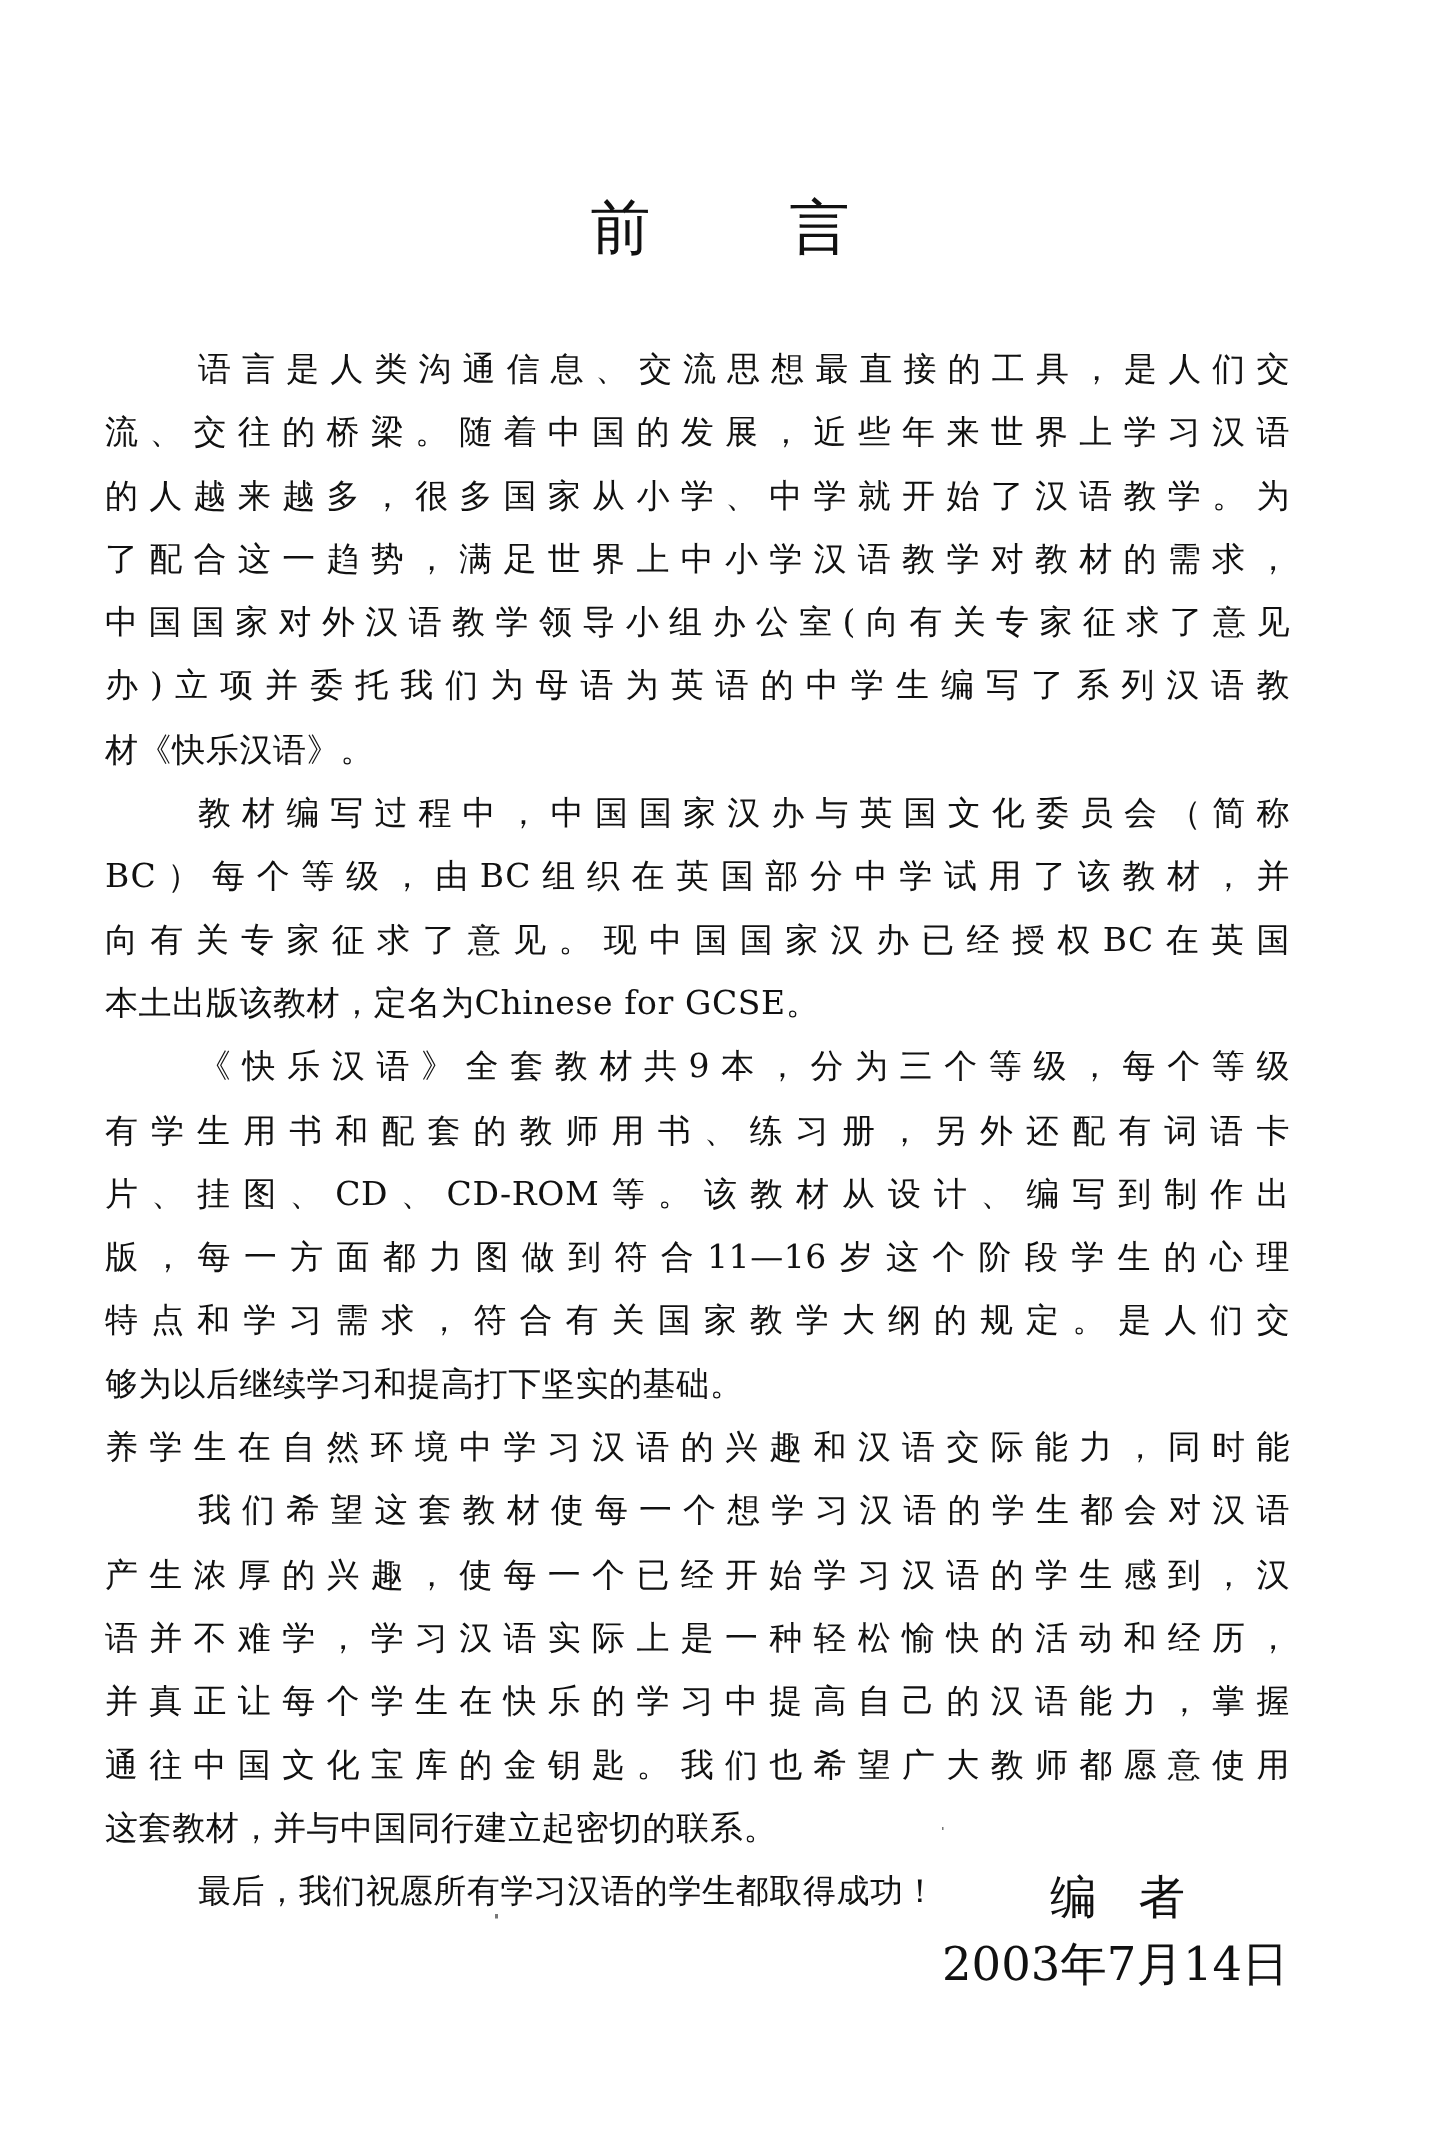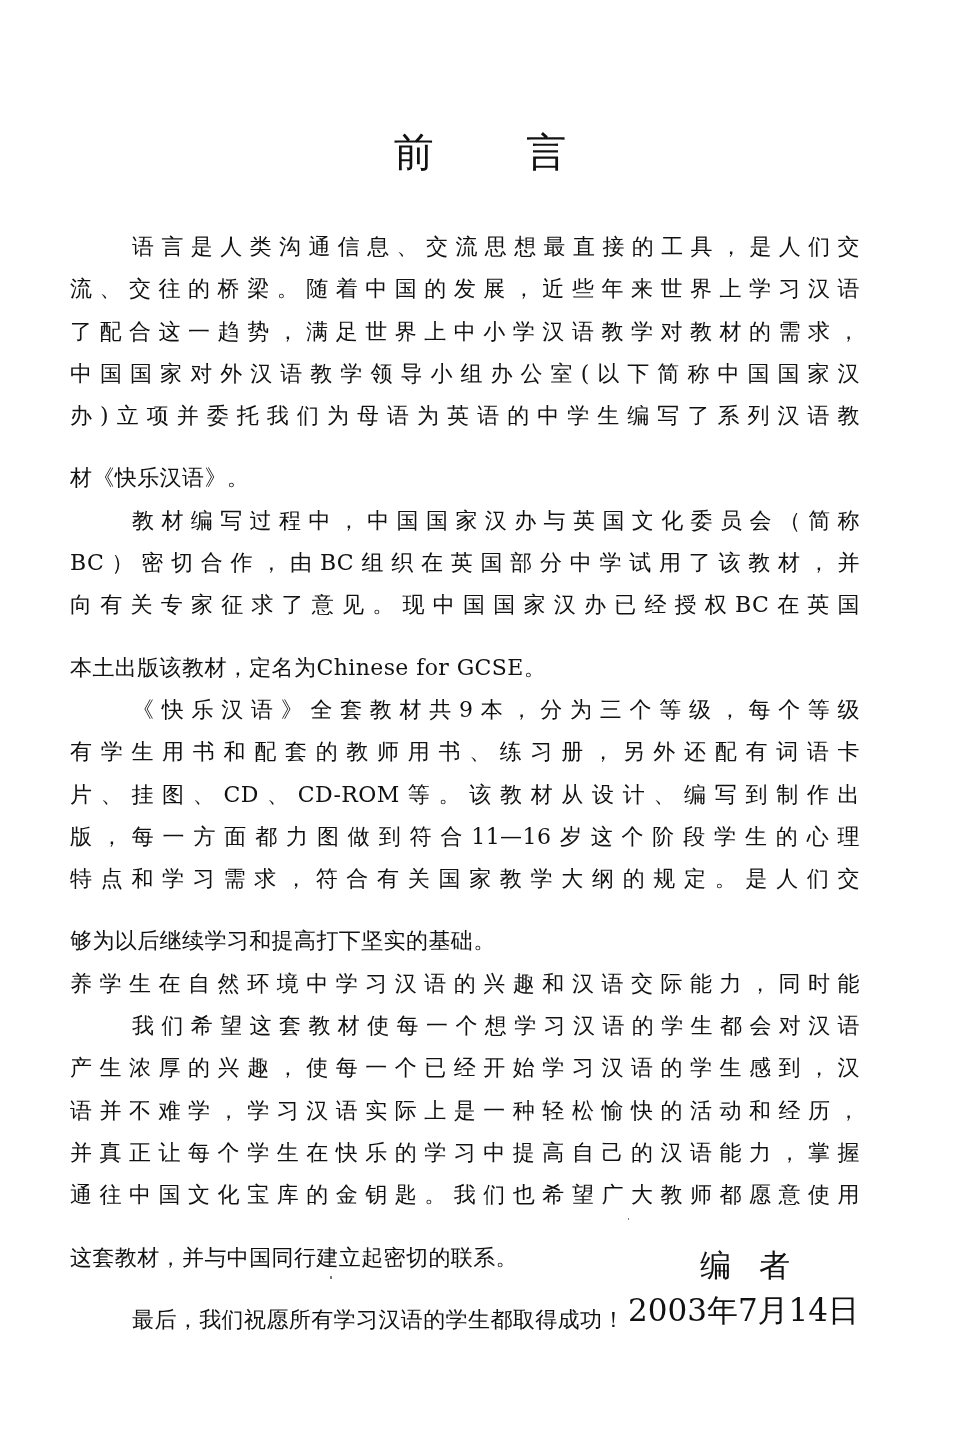--- a/index.html
+++ b/index.html
@@ -16,48 +16,49 @@
   }
   .body-text {
     position: absolute; left: 70px; top: 226px; width: 790px;
   }
   .line {
     display: block; font-size: 22px; line-height: 42.3px; height: 42.3px;
     white-space: nowrap; text-align: justify; text-align-last: justify;
     letter-spacing: 0.4px;
   }
   .line.indent { padding-left: 62px; }
-  .line.last { text-align-last: left; margin-top: 20px; }
+  .line.last { text-align-last: left; }
   .signature {
     position: absolute; left: 700px; top: 1245px; font-size: 31px;
     letter-spacing: 28px; line-height: 40px;
   }
   .date {
     position: absolute; left: 628px; top: 1290px; font-size: 31px;
     line-height: 40px; word-spacing: 2px;
   }
   .speck { position: absolute; width: 2px; height: 3px; background: #777; }
 </style>
 </head>
 <body>
 
 <div class="page">
   <div class="title">前 言</div>
 
   <div class="body-text">
 
     <span class="line indent">语言是人类沟通信息、交流思想最直接的工具，是人们交</span>
     <span class="line">流、交往的桥梁。随着中国的发展，近些年来世界上学习汉语</span>
+    <span class="line">的人越来越多，很多国家从小学、中学就开始了汉语教学。为</span>
     <span class="line">了配合这一趋势，满足世界上中小学汉语教学对教材的需求，</span>
-    <span class="line">中国国家对外汉语教学领导小组办公室(以下简称中国国家汉</span>
+    <span class="line">中国国家对外汉语教学领导小组办公室(向有关专家征求了意见</span>
     <span class="line">办)立项并委托我们为母语为英语的中学生编写了系列汉语教</span>
     <span class="line last">材《快乐汉语》。</span>
 
     <span class="line indent">教材编写过程中，中国国家汉办与英国文化委员会（简称</span>
-    <span class="line">BC）密切合作，由BC组织在英国部分中学试用了该教材，并</span>
+    <span class="line">BC）每个等级，由BC组织在英国部分中学试用了该教材，并</span>
     <span class="line">向有关专家征求了意见。现中国国家汉办已经授权BC在英国</span>
     <span class="line last">本土出版该教材，定名为Chinese for GCSE。</span>
 
     <span class="line indent">《快乐汉语》全套教材共9本，分为三个等级，每个等级</span>
     <span class="line">有学生用书和配套的教师用书、练习册，另外还配有词语卡</span>
     <span class="line">片、挂图、CD、CD-ROM等。该教材从设计、编写到制作出</span>
     <span class="line">版，每一方面都力图做到符合11—16岁这个阶段学生的心理</span>
     <span class="line">特点和学习需求，符合有关国家教学大纲的规定。是人们交</span>
     <span class="line last">够为以后继续学习和提高打下坚实的基础。</span>
     <span class="line">养学生在自然环境中学习汉语的兴趣和汉语交际能力，同时能</span>

